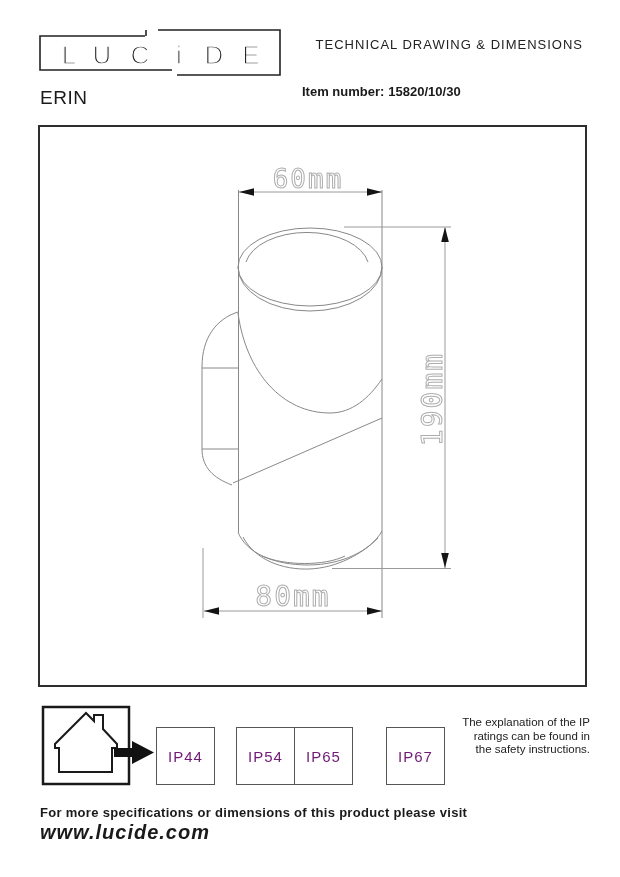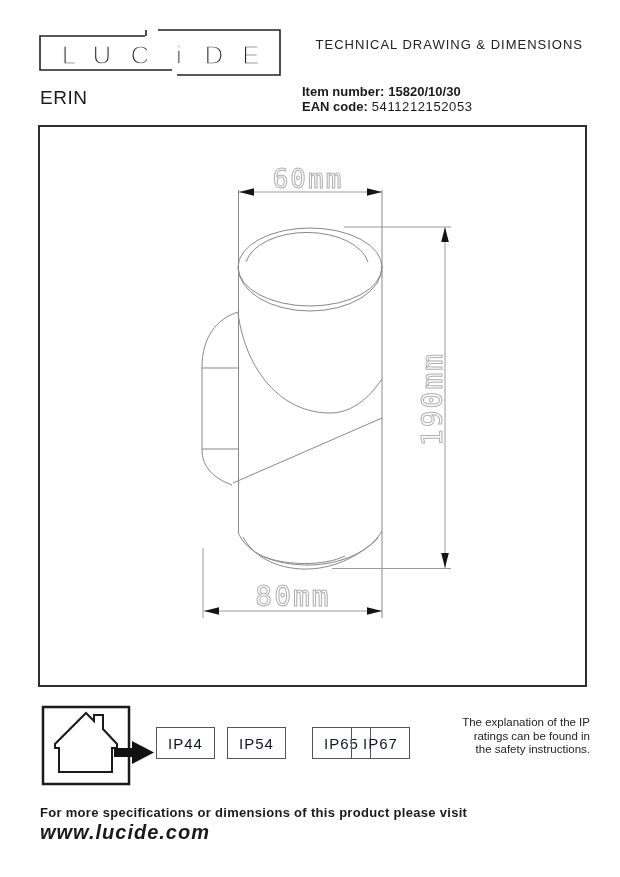--- a/index.html
+++ b/index.html
@@ -12,24 +12,24 @@
   #codes{left:302px;top:84px;font-size:13px;line-height:15px;}
   #codes .val{margin-left:4px;}
   #codes .ean-val{letter-spacing:.6px;}
 
   
   #frame{left:38px;top:125px;width:549px;height:562px;border:2px solid #2e2e2e;box-sizing:border-box;background:#fff;}
   #drawing-svg{left:38px;top:125px;}
 
   
   #house-svg{left:38px;top:702px;}
-  .ip-box{top:727px;width:59px;height:32px;border:1.5px solid #555;box-sizing:border-box;
+  .ip-box{top:727px;width:59px;height:58px;border:1.5px solid #555;box-sizing:border-box;
           display:flex;align-items:center;justify-content:center;
-          font-size:15px;letter-spacing:1px;color:#0f172a;}
-  #ip-0{left:156px;} #ip-1{left:227px;} #ip-2{left:312px;} #ip-3{left:351px;}
+          font-size:15px;letter-spacing:1px;color:#701a75;}
+  #ip-0{left:156px;} #ip-1{left:236px;} #ip-2{left:294px;} #ip-3{left:386px;}
   #ip-note{left:456px;top:716px;width:134px;font-size:11.5px;line-height:13.5px;color:#222;text-align:right;}
   #more-info{left:40px;top:805px;font-size:13px;font-weight:bold;letter-spacing:.3px;}
   #website{left:40px;top:821px;font-size:20px;font-weight:bold;letter-spacing:1px;font-style:italic;}
 
   svg text.logo-letter{font-family:"Liberation Sans",sans-serif;font-size:26px;fill:#1a1a1a;stroke:#fff;stroke-width:1.3;}
   svg text.cad-dim{font-family:"DejaVu Sans Mono",monospace;fill:none;stroke:#aeaeae;stroke-width:1;letter-spacing:2px;}
 </style>
 </head>
 <body>
 
@@ -49,23 +49,20 @@
   </g>
 </svg>
 
 <div id="doc-title" class="abs">TECHNICAL DRAWING &amp; DIMENSIONS</div>
 
 <div id="product-name" class="abs">ERIN</div>
 
 <div id="codes" class="abs">
   <div>
     <b>Item number:</b><b class="val">15820/10/30</b>
-  </div>
-  <div>
-    <b>EAN code:</b><span class="val ean-val">5411212152053</span>
   </div>
 </div>
 
 <div id="frame" class="abs"></div>
 
 <svg id="drawing-svg" class="abs" width="549" height="562" viewBox="38 125 549 562">
 
   <g fill="none" stroke="#888" stroke-width="1">
 
     <line x1="238.5" y1="190" x2="238.5" y2="532"></line>

